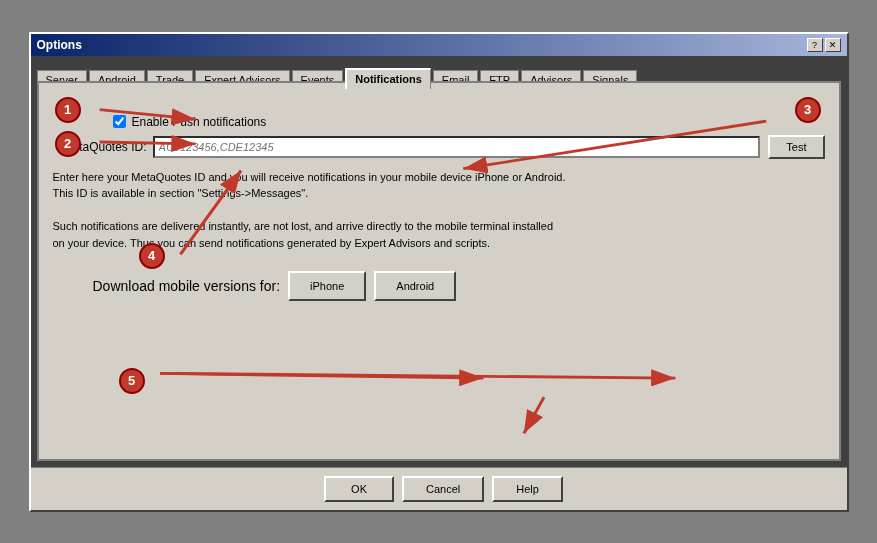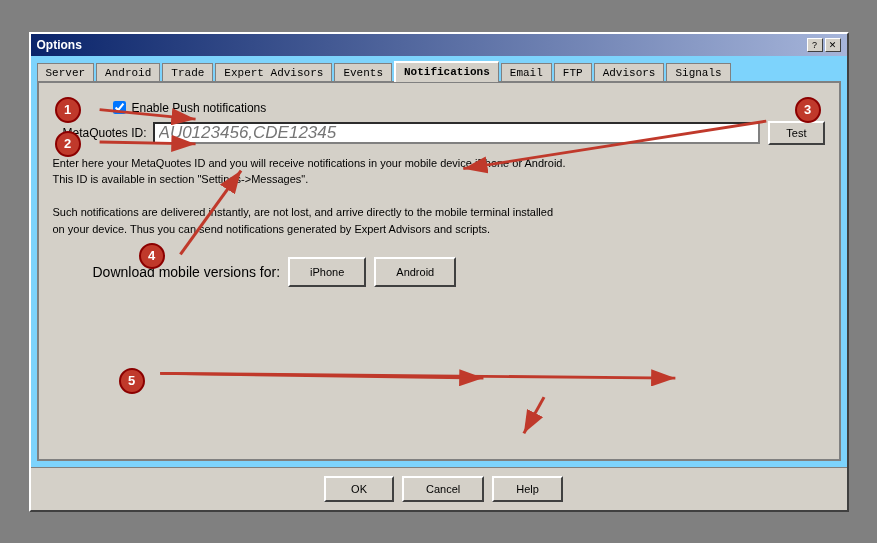--- a/index.html
+++ b/index.html
@@ -8,21 +8,21 @@
       display: flex;
       align-items: center;
       justify-content: center;
       width: 877px;
       height: 543px;
       font-family: 'Tahoma', 'Arial', sans-serif;
       font-size: 12px;
     }
     .window {
       width: 820px;
-      background: #7dd3fc;
+      background: #404040;
       border: 2px solid #ffffff;
       border-right-color: #404040;
       border-bottom-color: #404040;
       box-shadow: 1px 1px 0 #808080;
     }
     .titlebar {
       background: linear-gradient(to right, #0a246a, #a6b5da);
       color: white;
       padding: 3px 6px;
       display: flex;
@@ -65,22 +65,21 @@
     }
     .tab {
       padding: 3px 8px;
       background: #d4d0c8;
       border: 1px solid #808080;
       border-bottom: none;
       cursor: pointer;
       font-size: 11px;
       margin-right: 2px;
       position: relative;
-      top: 1px;
-      font-family: Liberation Mono, monospace;
+      top: 8px;
     }
     .tab.active {
       background: #d4d0c8;
       border-top: 2px solid #ffffff;
       border-left: 2px solid #ffffff;
       border-right: 1px solid #808080;
       padding-bottom: 4px;
       z-index: 2;
       font-weight: bold;
     }
@@ -114,21 +113,21 @@
       margin-left: 10px;
       margin-right: 6px;
       white-space: nowrap;
     }
     .field-input {
       flex: 1;
       height: 22px;
       border: 2px inset #808080;
       background: white;
       padding: 0 4px;
-      font-size: 17px;
+      font-size: 11px;
       color: #7f7f7f;
       font-style: italic;
     }
     .test-btn {
       margin-left: 8px;
       padding: 2px 16px;
       background: #d4d0c8;
       border: 2px solid #ffffff;
       border-right-color: #404040;
       border-bottom-color: #404040;
@@ -280,21 +279,21 @@
       </div>
 
       <div class="circle" style="left:100px; top:160px;">
         <span>4</span>
       </div>
 
       <div class="circle" style="left:80px; top:285px;">
         <span>5</span>
       </div>
 
-      <div class="checkbox-row" style="margin-top:6px;">
+      <div class="checkbox-row" style="margin-top:20px;">
         <input type="checkbox" checked="" style="">
         <span>Enable Push notifications</span>
       </div>
 
 
       <div class="field-row">
         <span class="field-label">MetaQuotes ID:</span>
         <input class="field-input" type="text" value="" placeholder="AU0123456,CDE12345" style="">
         <button class="test-btn">Test</button>
       </div>

